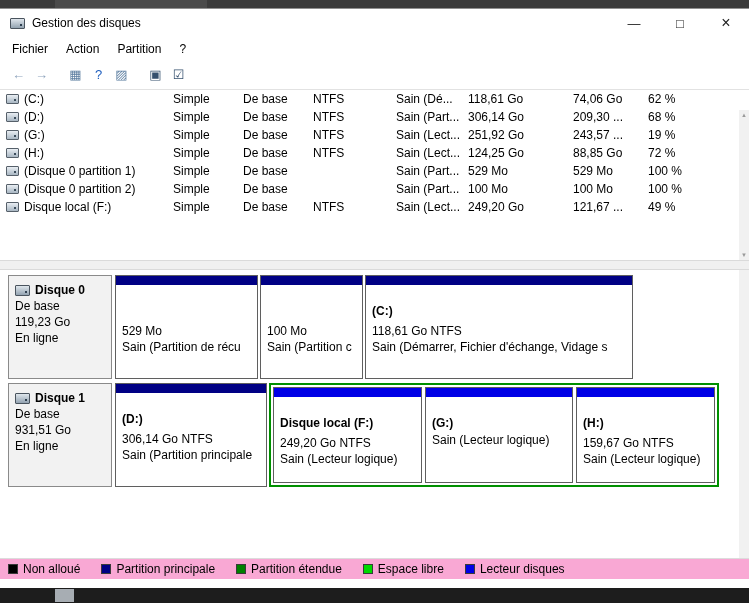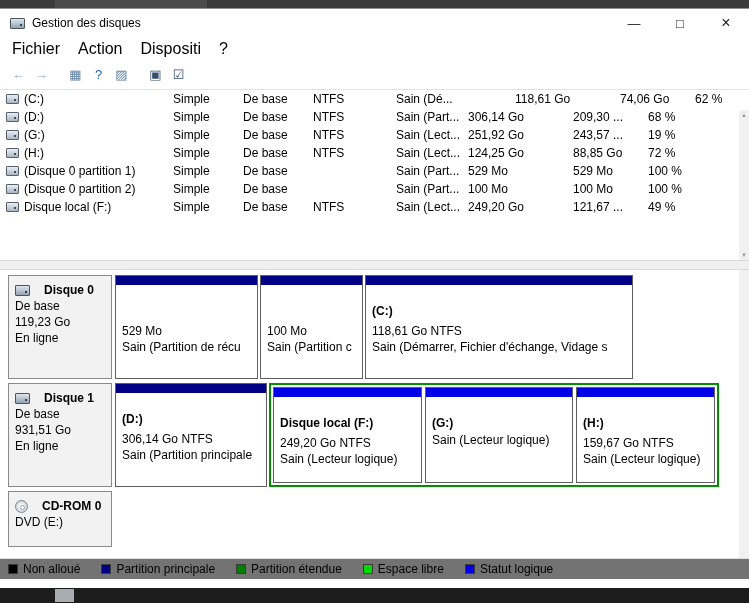--- a/index.html
+++ b/index.html
@@ -16,21 +16,21 @@
 
   
   .window { position:absolute; top:8px; left:0; width:749px; height:580px; background:#fff; border-top:1px solid #8f8f8f; }
 
   .titlebar { height:28px; display:flex; align-items:center; background:#fff; }
   .title { margin-left:7px; font-size:12px; }
   .win-controls { margin-left:auto; display:flex; height:100%; }
   .win-btn { width:46px; height:100%; display:flex; align-items:center; justify-content:center; font-size:13px; color:#222; }
   .win-btn.close { font-size:16px; }
 
-  .menubar { height:24px; display:flex; align-items:center; padding-left:3px; font-size:16px; background:#fff; }
+  .menubar { height:24px; display:flex; align-items:center; padding-left:3px; font-size:12px; background:#fff; }
   .menu-item { padding:4px 9px; cursor:default; }
 
   .toolbar { height:29px; display:flex; align-items:center; padding-left:7px; border-bottom:1px solid #e2e2e2; background:#fff; }
   .tb-icon { width:21px; height:20px; line-height:20px; text-align:center; font-size:13px; margin:0 1px; }
   .tb-gap { margin-left:12px; }
 
   
   .volume-list { position:relative; height:170px; background:#fff; }
   .vl-header { display:flex; height:20px; border-bottom:1px solid #e5e5e5; font-size:12px; padding-right:10px; }
   .vl-hcell { padding:3px 4px 0 6px; border-right:1px solid #e5e5e5; white-space:nowrap; overflow:hidden; }
@@ -46,41 +46,41 @@
   .sb-arrow { position:absolute; left:0; width:10px; text-align:center; font-size:6px; color:#9a9a9a; }
   .sb-arrow.top { top:2px; } .sb-arrow.bottom { bottom:2px; }
 
   .splitter { height:10px; background:#f0f0f0; border-top:1px solid #dadada; border-bottom:1px solid #dadada; }
 
   
   .graphic-area { position:relative; height:288px; padding-top:5px; background:#fff; }
   .disk-row { display:flex; height:104px; margin:0 12px 4px 8px; }
   .disk-row.cd-row { height:56px; }
   .disk-panel { width:104px; flex:none; border:1px solid #8a8a8a; background:#f2f2f2; padding:7px 5px 0 6px; }
-  .disk-name-row { display:flex; align-items:center; gap:14px; font-weight:bold; font-size:12px; white-space:nowrap; }
+  .disk-name-row { display:flex; align-items:center; gap:5px; font-weight:bold; font-size:12px; white-space:nowrap; }
   .hdd-ico { display:inline-block; width:15px; height:11px; border:1px solid #4a545e; border-radius:1px;
              background:linear-gradient(#dfe6ec,#93a3b1); position:relative; flex:none; }
   .hdd-ico::after { content:""; position:absolute; right:2px; bottom:2px; width:2px; height:2px; background:#2f4050; }
   .cd-ico { display:inline-block; width:13px; height:13px; border:1px solid #7d8790; border-radius:50%;
             background:radial-gradient(circle,#ffffff 18%, #cdd8e0 65%); position:relative; flex:none; }
   .cd-ico::after { content:""; position:absolute; left:4px; top:4px; width:3px; height:3px; border-radius:50%;
                    background:#fff; border:1px solid #9aa4ad; }
   .disk-line { font-size:12px; margin-top:2px; white-space:nowrap; }
   .parts-area { display:flex; margin-left:3px; height:100%; align-items:stretch; }
   .part-block { border:1px solid #5f5f5f; background:#fff; margin-right:2px; overflow:hidden; }
   .pt-strip { height:9px; width:100%; }
   .pt-title { margin-top:17px; height:18px; line-height:18px; padding:0 6px; font-size:12px; font-weight:bold; white-space:nowrap; overflow:hidden; }
   .pt-line { height:16px; line-height:16px; padding:0 6px; font-size:12px; white-space:nowrap; overflow:hidden; }
   .pt-line.sz { margin-top:3px; }
   .extended-group { border:2px solid #009000; padding:2px; display:flex; margin-right:2px; align-items:stretch; }
   .extended-group .part-block { margin-right:3px; }
   .extended-group .part-block:last-child { margin-right:0; }
 
   
-  .legend { height:21px; display:flex; align-items:center; padding-left:8px; background:#737373; border-top:1px solid #dcdcdc; }
+  .legend { height:21px; display:flex; align-items:center; padding-left:8px; background:#f9a8d4; border-top:1px solid #dcdcdc; }
   .lg-item { display:flex; align-items:center; margin-right:21px; }
   .lg-sq { width:10px; height:10px; border:1px solid #3a3a3a; margin-right:5px; flex:none; }
   .lg-label { font-size:12px; white-space:nowrap; }
 </style>
 </head>
 <body>
 
 <div class="screen">
 
   <div class="top-strip">
@@ -95,21 +95,21 @@
       <div class="win-controls">
         <div class="win-btn">—</div>
         <div class="win-btn">□</div>
         <div class="win-btn close">×</div>
       </div>
     </div>
 
     <div class="menubar">
         <div class="menu-item">Fichier</div>
         <div class="menu-item">Action</div>
-        <div class="menu-item">Dispositi</div>
+        <div class="menu-item">Partition</div>
         <div class="menu-item">?</div>
       </div>
 
     <div class="toolbar">
         <span class="tb-icon" style="color: rgb(143, 164, 189);">←</span>
         <span class="tb-icon" style="color: rgb(143, 164, 189);">→</span>
         <span class="tb-icon tb-gap" style="color: rgb(91, 125, 160);">▦</span>
         <span class="tb-icon" style="color: rgb(31, 95, 191);">?</span>
         <span class="tb-icon" style="color: rgb(91, 125, 160);">▨</span>
         <span class="tb-icon tb-gap" style="color: rgb(53, 80, 110);">▣</span>
@@ -120,21 +120,21 @@
       <div class="vl-body">
           <div class="vl-row">
             <div class="vl-cell first" style="width: 167px;">
               <span class="drive-ico"></span>
               <span>(C:)</span>
             </div>
             <div class="vl-cell" style="width: 70px;">Simple</div>
             <div class="vl-cell" style="width: 70px;">De base</div>
             <div class="vl-cell" style="width: 83px;">NTFS</div>
             <div class="vl-cell" style="width: 72px;">Sain (Dé...</div>
-            <div class="vl-cell" style="width: 105px; margin-left: 47px;">118,61 Go</div>
+            <div class="vl-cell" style="width: 105px;">118,61 Go</div>
             <div class="vl-cell" style="width: 75px;">74,06 Go</div>
             <div class="vl-cell" style="flex: 1 1 0%;">62 %</div>
           </div>
           <div class="vl-row">
             <div class="vl-cell first" style="width: 167px;">
               <span class="drive-ico"></span>
               <span>(D:)</span>
             </div>
             <div class="vl-cell" style="width: 70px;">Simple</div>
             <div class="vl-cell" style="width: 70px;">De base</div>
@@ -281,29 +281,20 @@
               </div>
               <div class="part-block" style="width: 139px;">
                 <div class="pt-strip" style="background: rgb(0, 0, 230);"></div>
                 <div class="pt-title">(H:)</div>
                 <div class="pt-line sz">159,67 Go NTFS</div>
                 <div class="pt-line">Sain (Lecteur logique)</div>
               </div>
             </div>
           </div>
         </div>
-        <div class="disk-row cd-row">
-          <div class="disk-panel">
-            <div class="disk-name-row">
-              <span class="cd-ico"></span>
-              <span>CD-ROM 0</span>
-            </div>
-            <div class="disk-line">DVD (E:)</div>
-          </div>
-        </div>
         <div class="g-scroll"></div>
     </div>
 
     <div class="legend">
         <span class="lg-item">
           <span class="lg-sq" style="background: rgb(0, 0, 0);"></span>
           <span class="lg-label">Non alloué</span>
         </span>
         <span class="lg-item">
           <span class="lg-sq" style="background: rgb(0, 0, 132);"></span>
@@ -312,21 +303,21 @@
         <span class="lg-item">
           <span class="lg-sq" style="background: rgb(0, 128, 0);"></span>
           <span class="lg-label">Partition étendue</span>
         </span>
         <span class="lg-item">
           <span class="lg-sq" style="background: rgb(0, 216, 0);"></span>
           <span class="lg-label">Espace libre</span>
         </span>
         <span class="lg-item">
           <span class="lg-sq" style="background: rgb(0, 0, 230);"></span>
-          <span class="lg-label">Statut logique</span>
+          <span class="lg-label">Lecteur disques</span>
         </span>
       </div>
 
   </div>
 
   <div class="bottom-strip">
     <div class="tb-item"></div>
   </div>
 
 </div>

